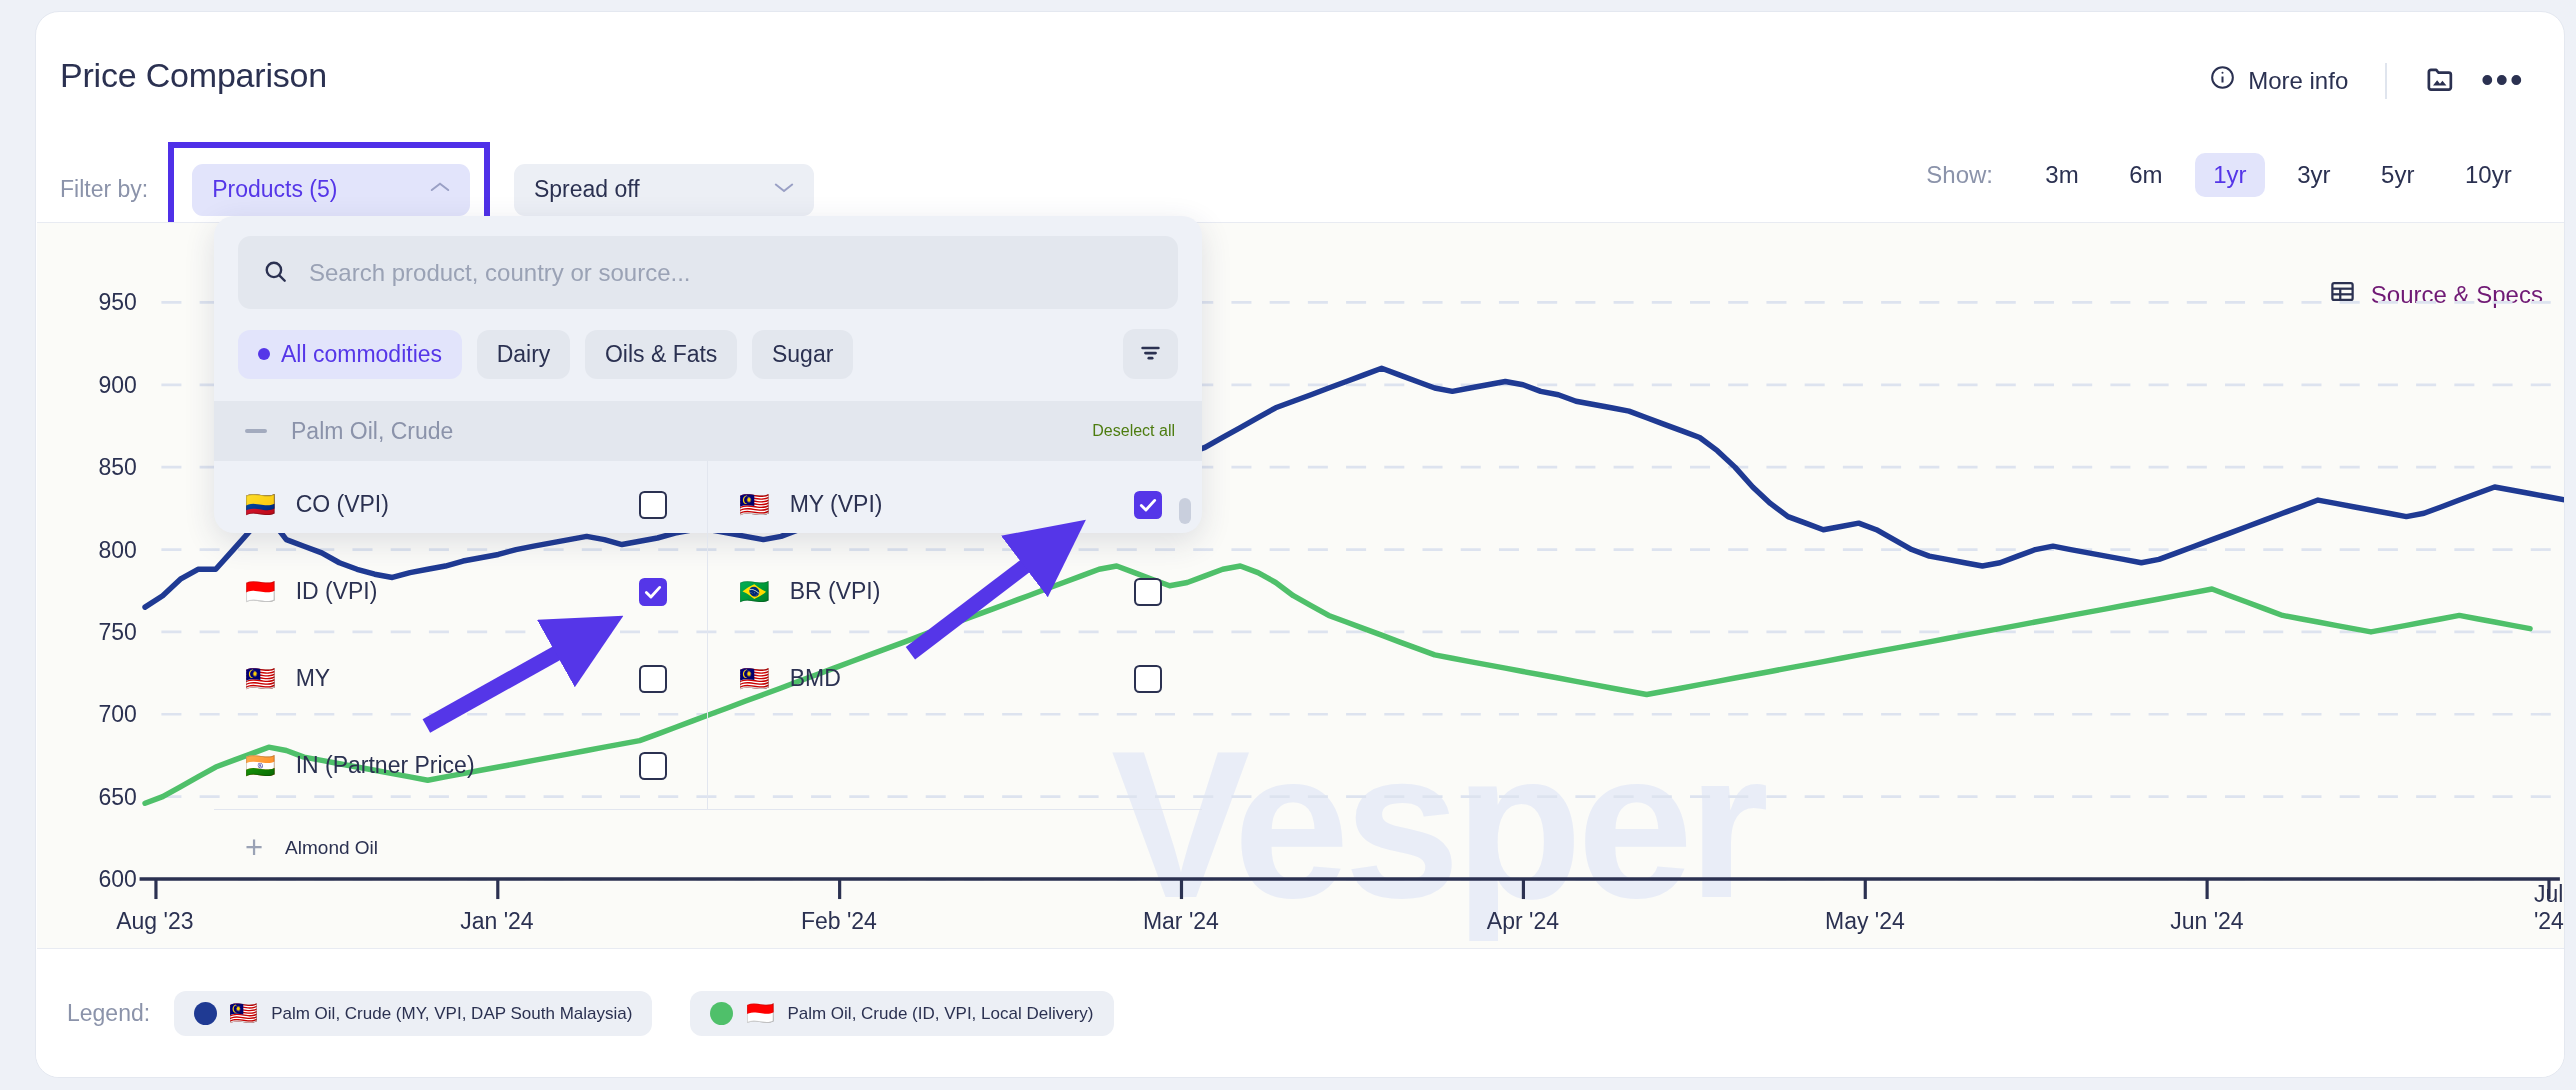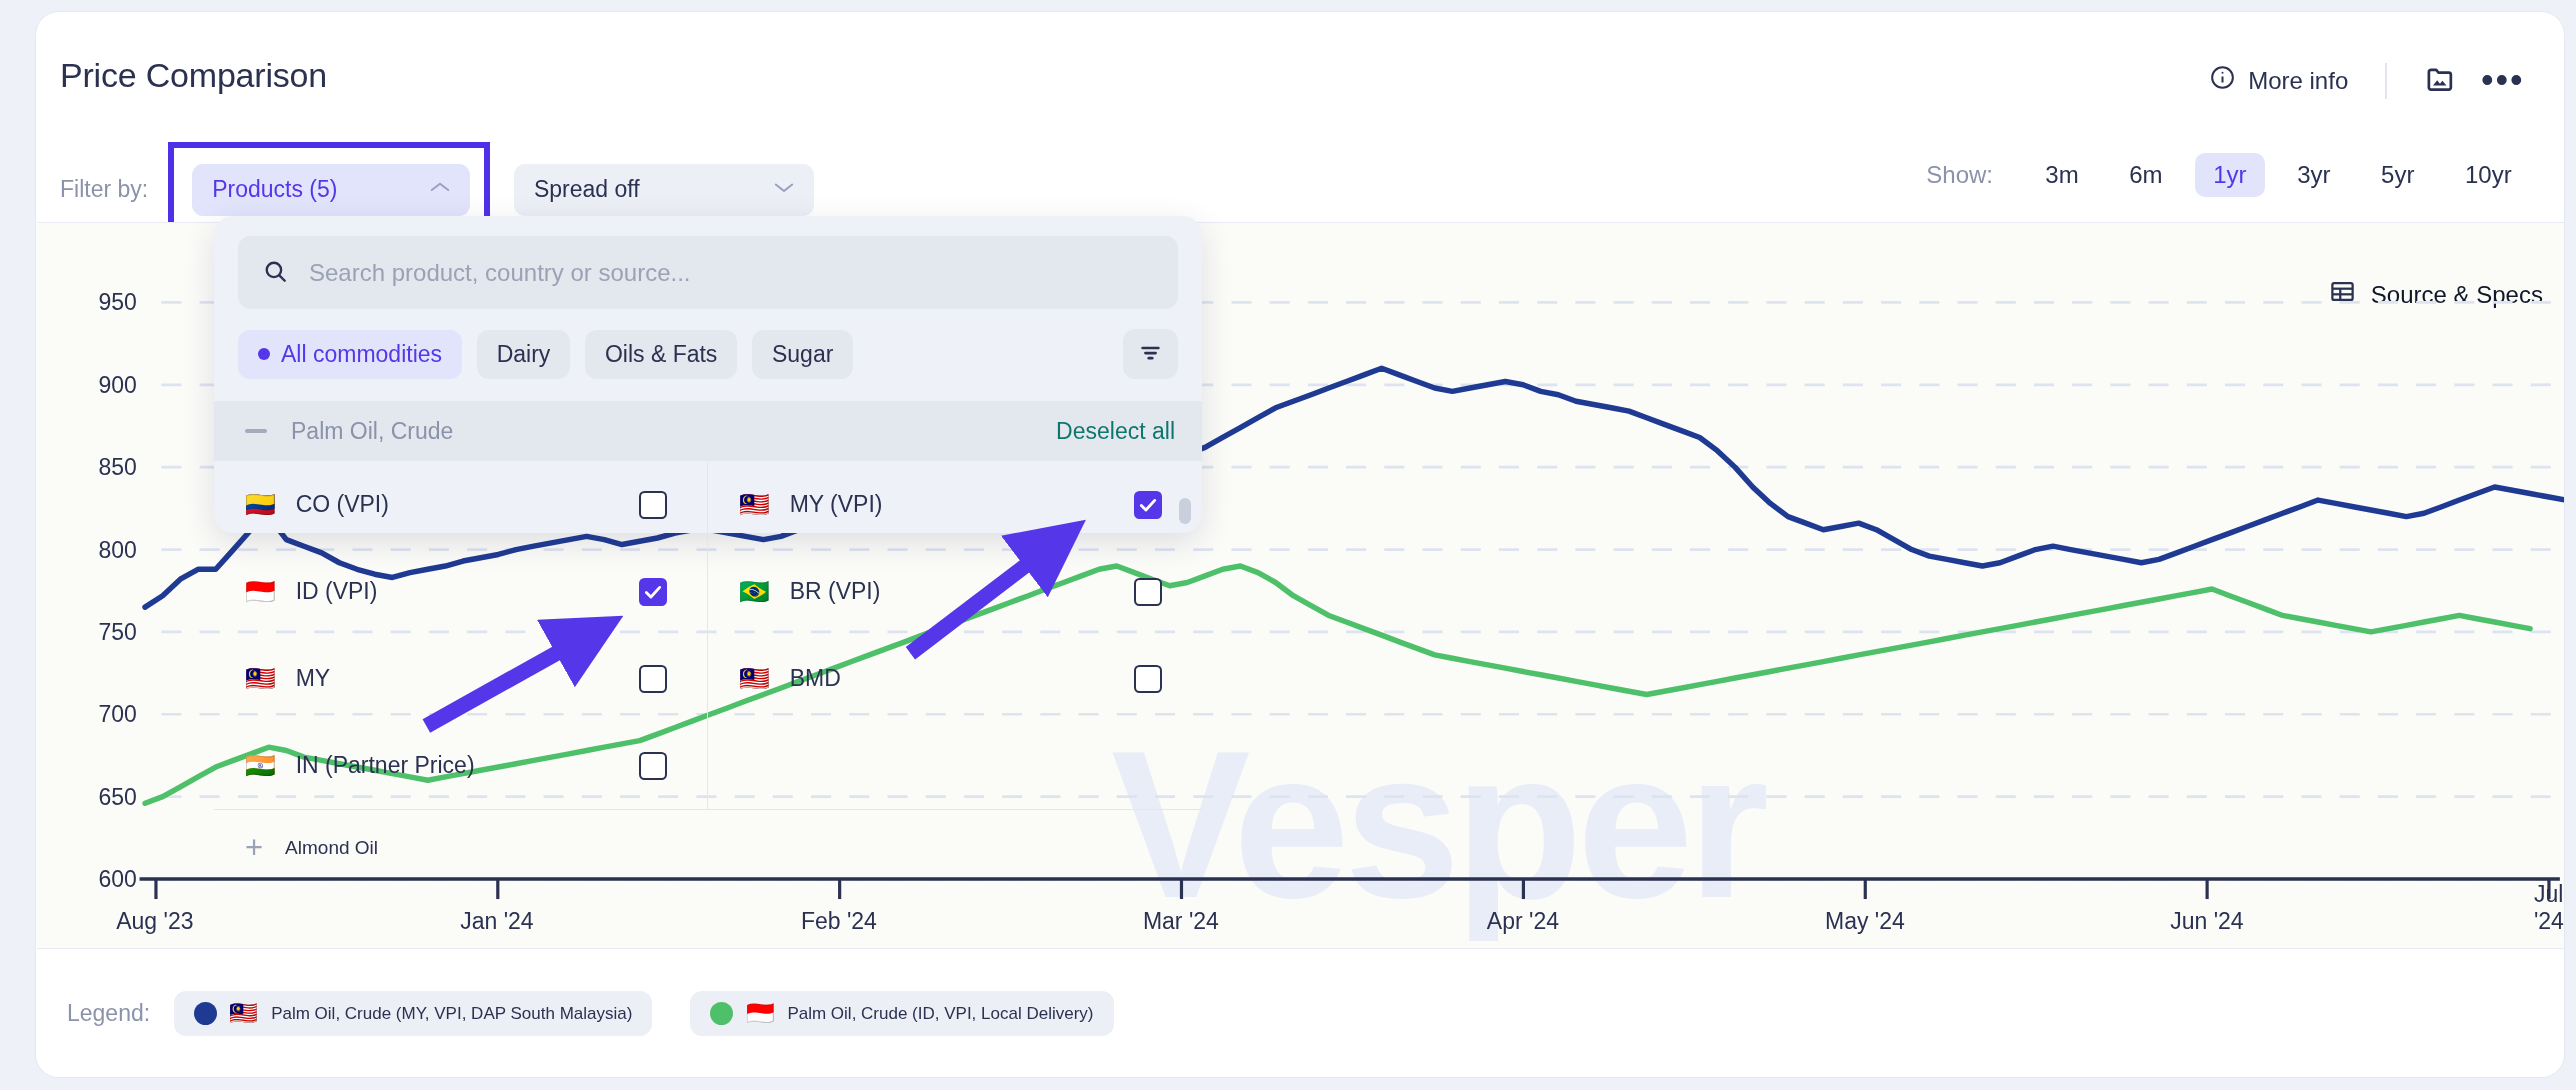--- a/index.html
+++ b/index.html
@@ -92,21 +92,21 @@
     overflow: hidden;
   }
   .watermark {
     position: absolute; left: 1074px; top: 482px;
     font-size: 209px; font-weight: bold; color: #e9edf7;
     letter-spacing: -5.5px; user-select: none;
   }
   .src-specs {
     position: absolute; right: 23px; top: 55px;
     display: flex; align-items: center; gap: 14.6px;
-    font-size: 24px; color: #0f172a; cursor: pointer;
+    font-size: 24px; color: #701a75; cursor: pointer;
   }
   .ylabels { position: absolute; left: 0; top: 0; width: 109px; height: 100%; }
   .ylabel {
     position: absolute; right: 9px;
     font-size: 23px; color: #2b3151; text-align: right;
     transform: translateY(-50%);
   }
   .xlabels { position:absolute; left:0; right:0; bottom: 0; height: 73px; }
   .xlabel {
     position: absolute; bottom: 12.7px;
@@ -175,21 +175,21 @@
   
   .group-head {
     margin-top: 22px;
     background: #e3e7ee;
     height: 60px;
     display: flex; align-items: center;
     padding: 0 27px 0 31px;
   }
   .group-minus { width:22px; height:4.6px; background:#a3abbe; border-radius:2.7px; margin-right: 24px; }
   .group-name { font-size: 23px; color: #8b93aa; }
-  .deselect { margin-left:auto; font-size:23px; color:#0f766e; cursor:pointer; }
+  .deselect { margin-left:auto; font-size:16px; color:#4d7c0f; cursor:pointer; }
 
   
   .items {
     display: grid; grid-template-columns: 1fr 1fr;
     border-bottom: 0.9px solid #e2e6ef;
   }
   .items .col { }
   .col-left { border-right: 0.9px solid #e2e6ef; }
   .item {
     display: flex; align-items: center;

